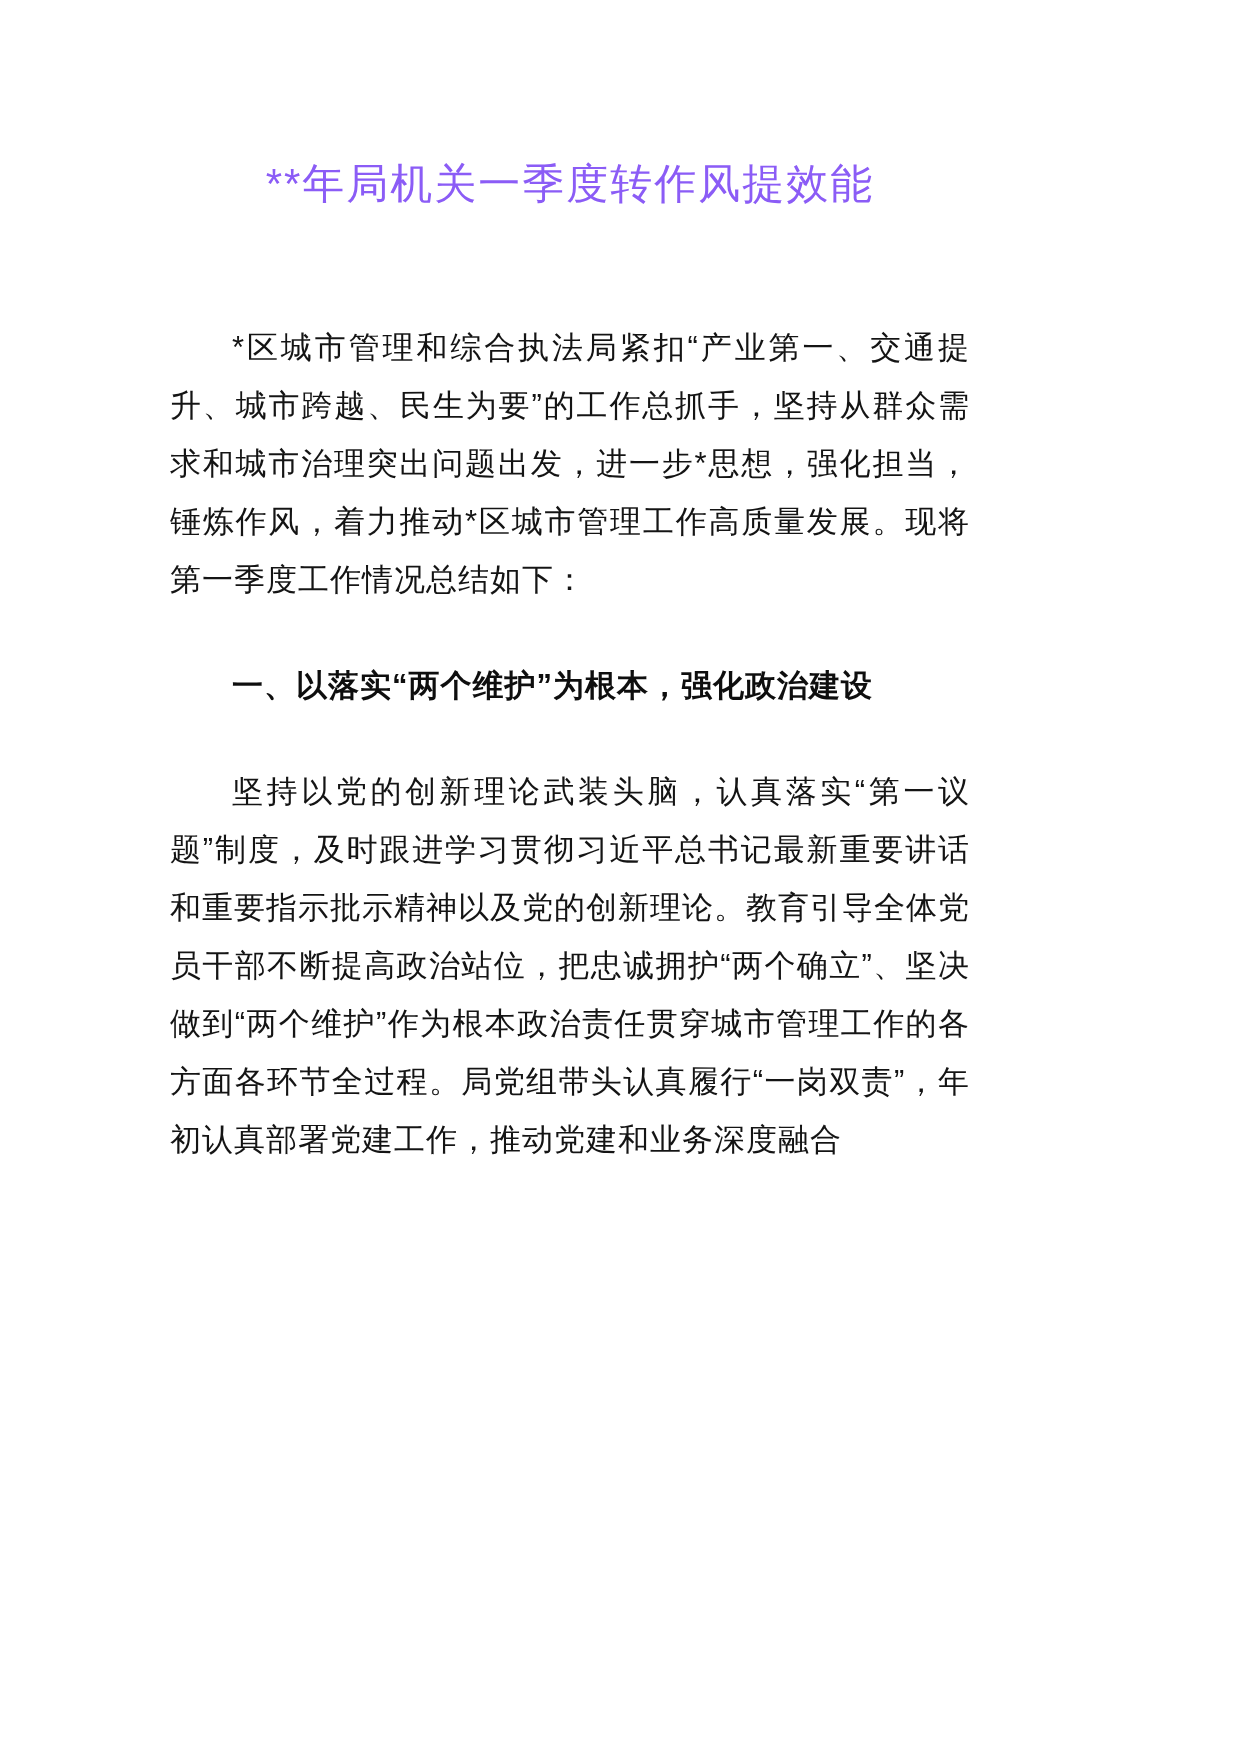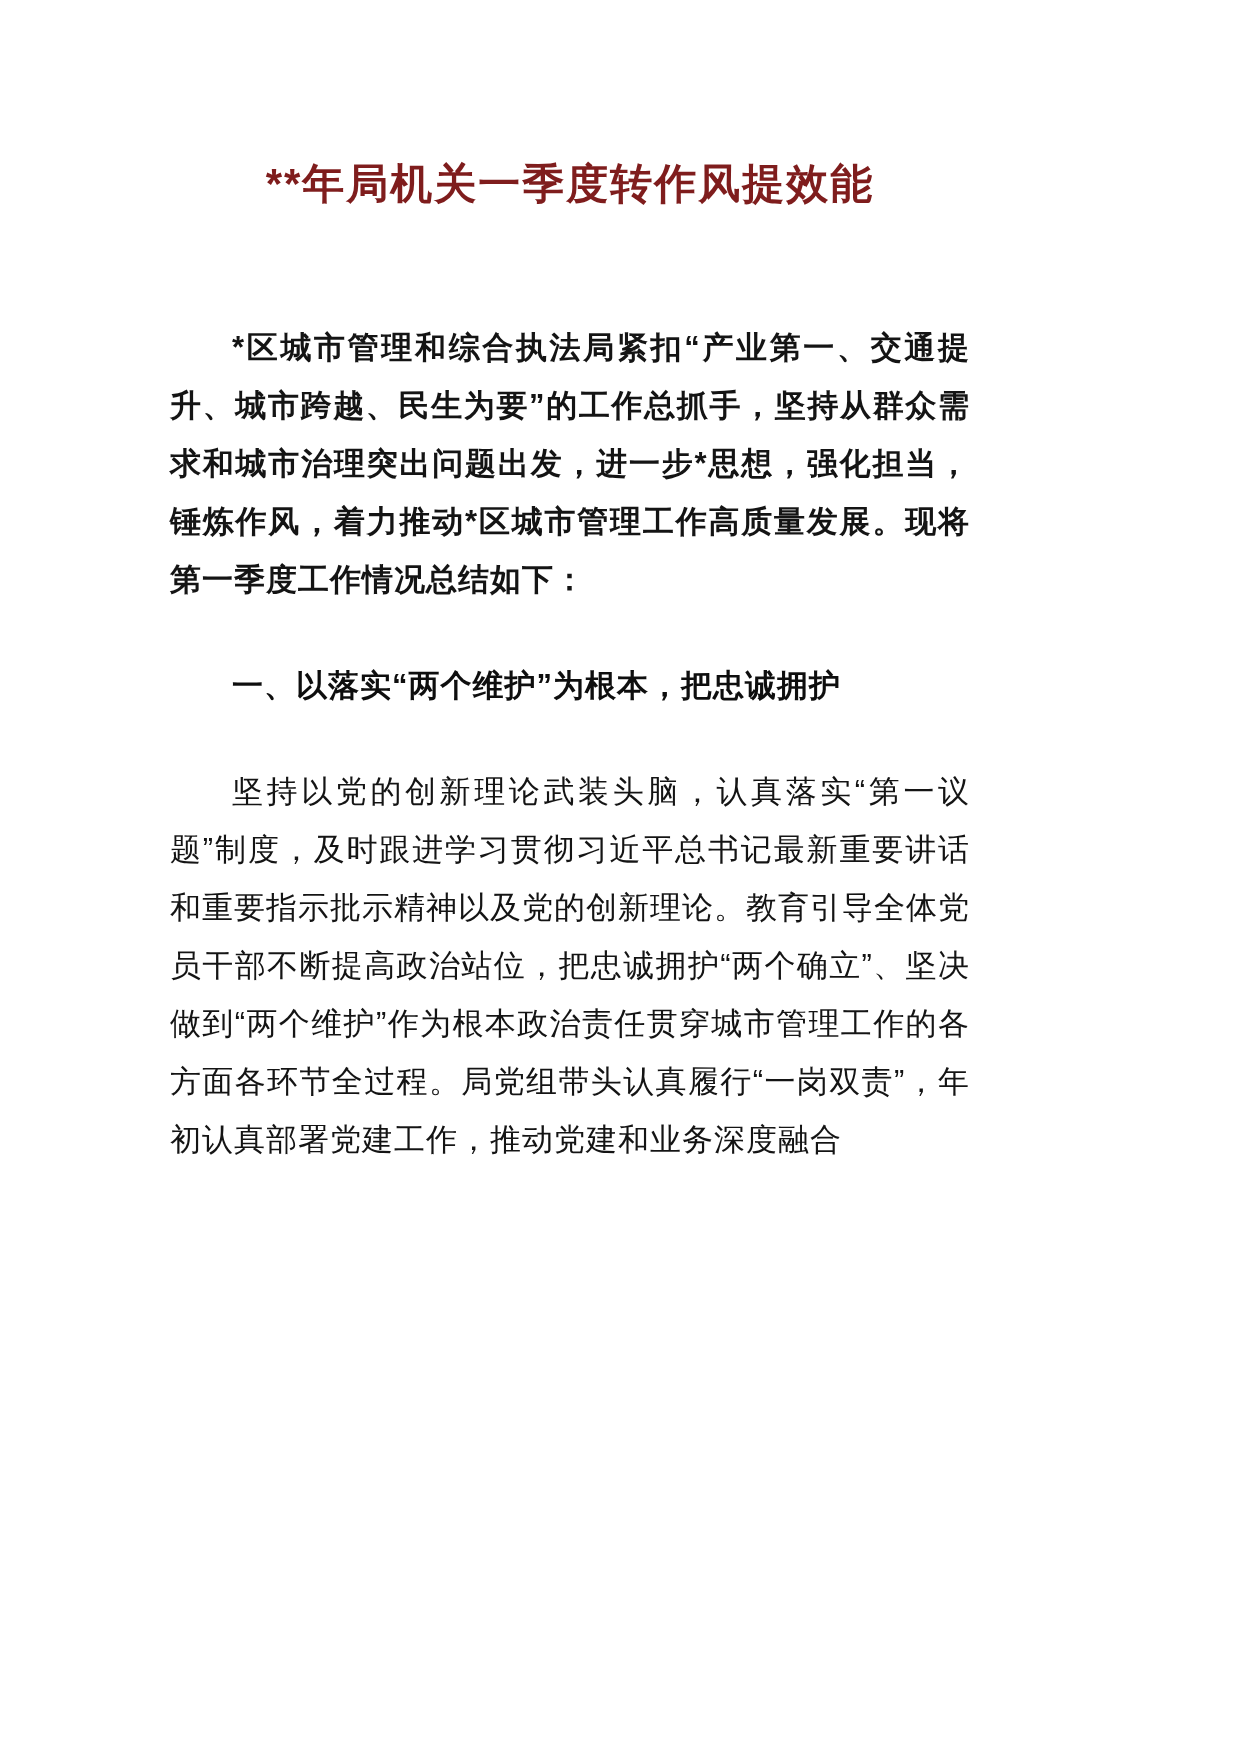--- a/index.html
+++ b/index.html
@@ -15,56 +15,55 @@
     box-sizing: border-box;
     padding: 158px 270px 0 170px;
     font-family: "Liberation Sans", "DejaVu Sans", sans-serif;
     color: #121212;
     overflow: hidden;
   }
   .doc-title {
     text-align: center;
     font-size: 42px;
     line-height: 1.25;
-    font-weight: bold;
+    font-weight: normal;
     letter-spacing: 2px;
-    color: #7f1d1d;
+    color: #8b5cf6;
   }
   .doc-title-2 {
     margin-top: 118px;
   }
   .para {
     margin: 0;
     font-size: 31px;
     line-height: 58px;
     letter-spacing: 1px;
     text-align: justify;
     text-indent: 2em;
     font-weight: 500;
     color: #141414;
   }
   .para-first {
     margin-top: 108px;
-    font-weight: bold;
   }
   .para-spaced {
     margin-top: 48px;
   }
   .section-heading {
     font-weight: 600;
     color: #0e0e0e;
   }
 </style>
 </head>
 <body>
 
 <div class="page">
 
   <div class="doc-title doc-title-1">**年局机关一季度转作风提效能</div>
 
 
   <p class="para para-first">*区城市管理和综合执法局紧扣“产业第一、交通提升、城市跨越、民生为要”的工作总抓手，坚持从群众需求和城市治理突出问题出发，进一步*思想，强化担当，锤炼作风，着力推动*区城市管理工作高质量发展。现将第一季度工作情况总结如下：</p>
 
-  <p class="para para-spaced section-heading">一、以落实“两个维护”为根本，把忠诚拥护</p>
+  <p class="para para-spaced section-heading">一、以落实“两个维护”为根本，强化政治建设</p>
 
   <p class="para para-spaced">坚持以党的创新理论武装头脑，认真落实“第一议题”制度，及时跟进学习贯彻习近平总书记最新重要讲话和重要指示批示精神以及党的创新理论。教育引导全体党员干部不断提高政治站位，把忠诚拥护“两个确立”、坚决做到“两个维护”作为根本政治责任贯穿城市管理工作的各方面各环节全过程。局党组带头认真履行“一岗双责”，年初认真部署党建工作，推动党建和业务深度融合</p>
 
 </div>
 
 </body></html>

